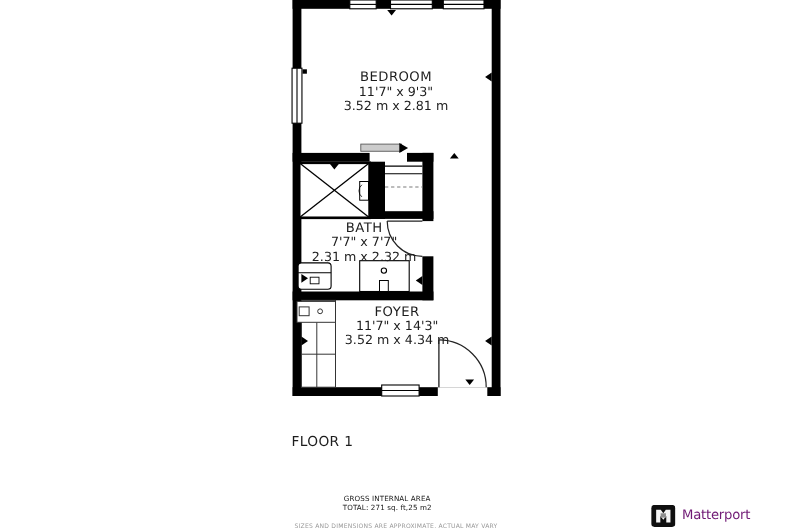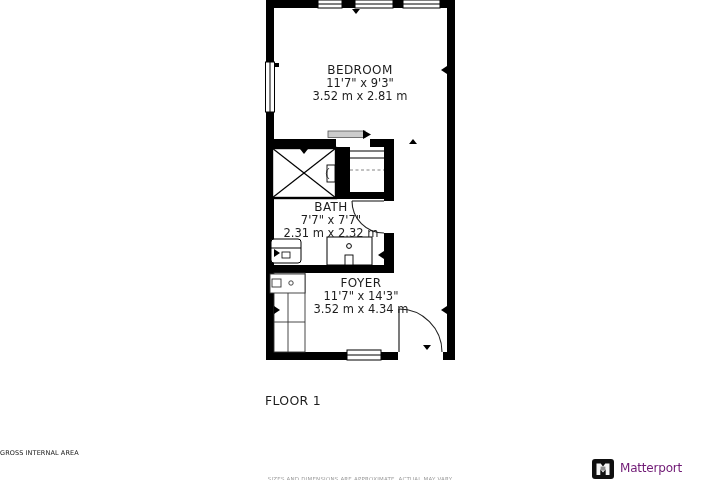--- a/index.html
+++ b/index.html
@@ -3,21 +3,21 @@
 <meta charset="utf-8">
 <style>
   html,body{margin:0;padding:0;background:#ffffff;}
   body{width:720px;height:480px;overflow:hidden;position:relative;
        font-family:"DejaVu Sans", sans-serif;}
   .page{position:absolute;inset:0;background:#fff;border-radius:22px;}
   svg text{fill:#1d1d1d;}
   .room-name{font-size:12px;letter-spacing:.4px;}
   .room-dim{font-size:11.5px;}
   .floor-label{font-size:12.5px;letter-spacing:.3px;}
-  .footer{position:absolute;top:449px;left:0;right:16px;text-align:left;
+  .footer{position:absolute;top:449px;left:0;right:16px;text-align:center;
           color:#161616;font-size:6.5px;line-height:9px;letter-spacing:.1px;}
   .disclaimer{position:absolute;top:476px;left:0;right:0;text-align:center;
           color:#9a9a9a;font-size:5.5px;letter-spacing:.2px;}
   .brand{position:absolute;top:458px;left:592px;display:flex;align-items:center;}
   .brand-text{font-size:12px;font-weight:400;color:#701a75;letter-spacing:-0.2px;
           margin-left:6px;line-height:21px;}
 </style>
 </head>
 <body>
 
@@ -144,20 +144,21 @@
       <text class="room-dim" x="361" y="300">11'7" x 14'3"</text>
       <text class="room-dim" x="361" y="313">3.52 m x 4.34 m</text>
     </g>
 
     <text class="floor-label" x="265" y="405" text-anchor="start">FLOOR 1</text>
   </svg>
 
   
   <div class="footer">
     <div>GROSS INTERNAL AREA</div>
+    <div>TOTAL: 271 sq. ft,25 m2</div>
   </div>
   <div class="disclaimer">SIZES AND DIMENSIONS ARE APPROXIMATE, ACTUAL MAY VARY</div>
 
   
   <div class="brand">
     <svg width="22" height="20" viewBox="0 0 22 20">
       <rect x="0" y="0" width="22" height="20" rx="3" fill="#0f0f0f"></rect>
       <path d="M4.5 16 V4.5 h4.2 l2.3 3 2.3 -3 h4.2 V16 h-3.8 v-5.8 l-2.7 3.4 -2.7 -3.4 V16 z" fill="#f5f5f5"></path>
       <rect x="8.6" y="7.6" width="4.8" height="4" fill="#8f8f8f"></rect>
     </svg>

